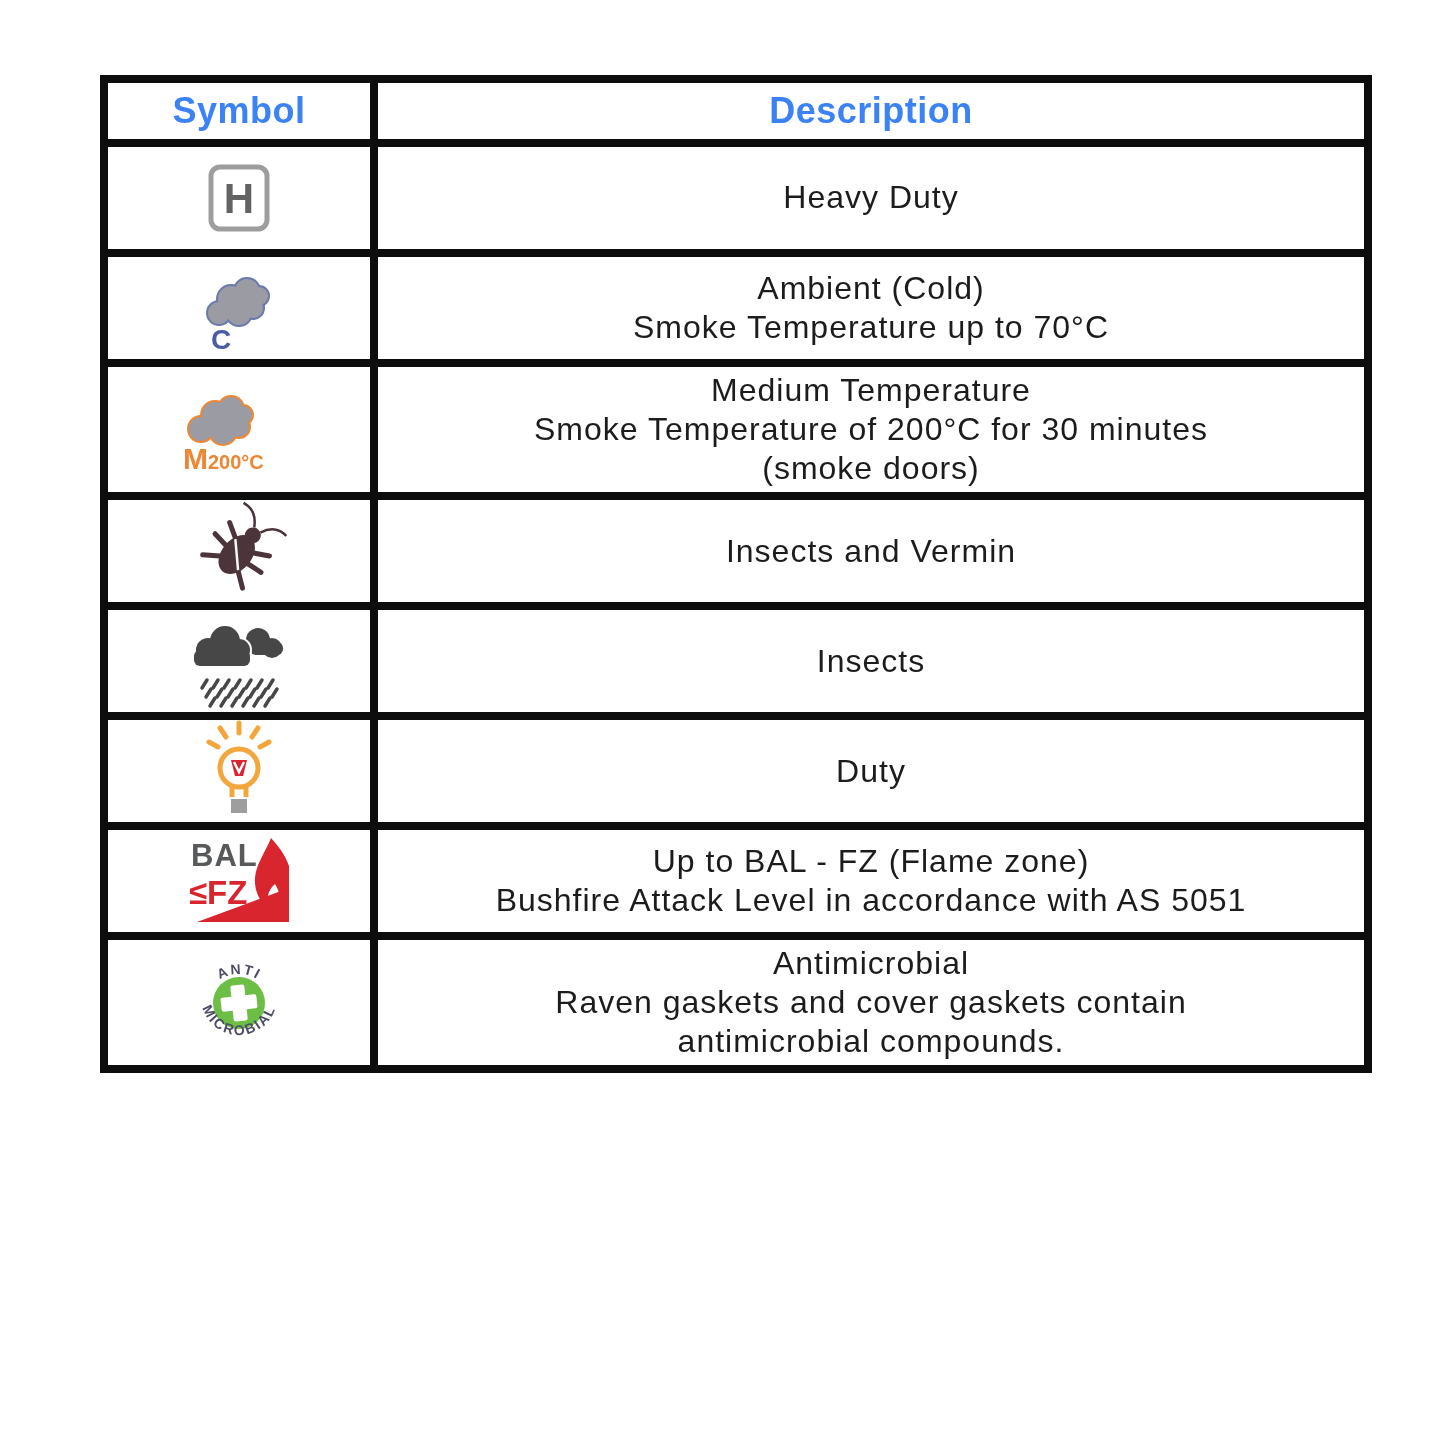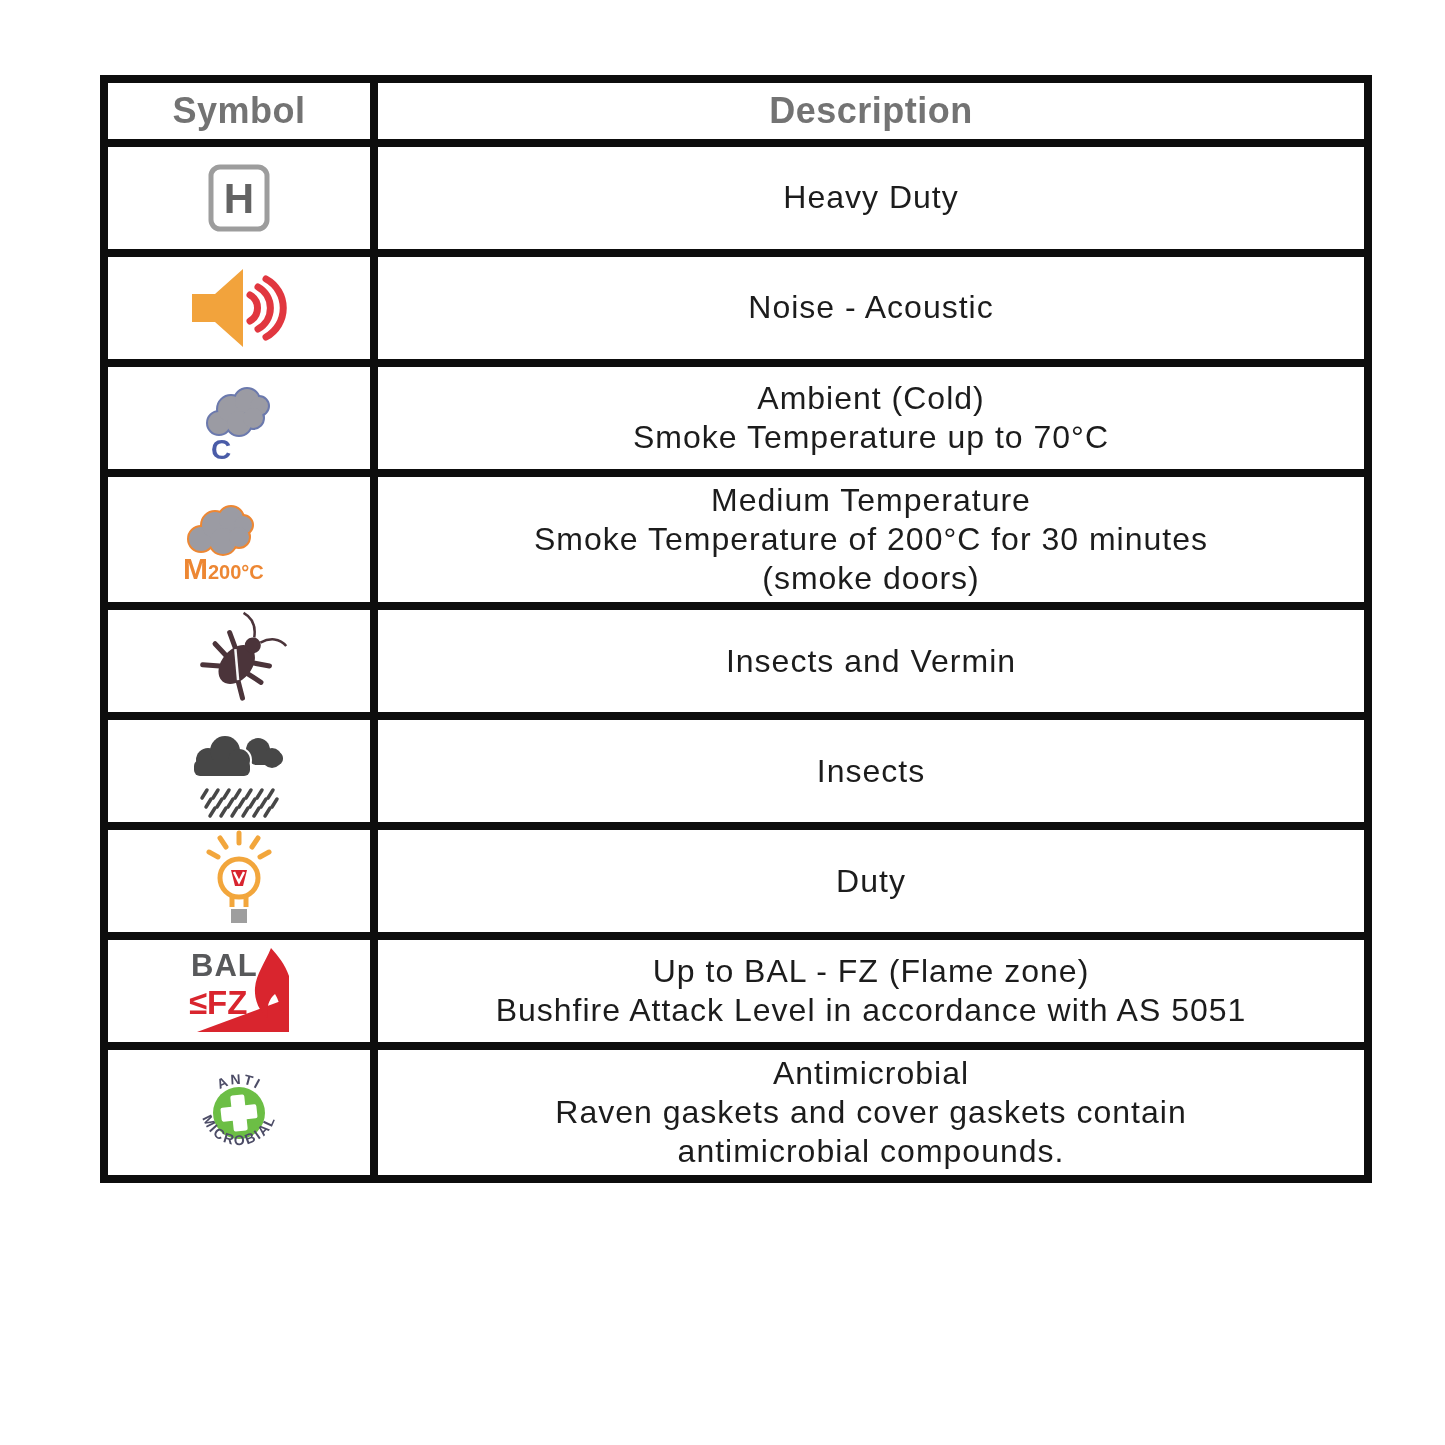--- a/index.html
+++ b/index.html
@@ -9,21 +9,21 @@
   }
   table.legend{
     position:absolute;left:100px;top:75px;
     border-collapse:collapse;table-layout:fixed;background:#fff;
   }
   .legend th,.legend td{
     border:8px solid #0d0d0d;background:#ffffff;
     text-align:center;vertical-align:middle;padding:0;
   }
   .legend th{
-    height:56px;font-size:36px;font-weight:bold;color:#737373;letter-spacing:0.5px;
+    height:56px;font-size:36px;font-weight:bold;color:#3b82f6;letter-spacing:0.5px;
   }
   td.sym{width:262px;height:102px;}
   td.desc{
     width:962px;font-size:32px;line-height:1.22;color:#1c1c1c;
     white-space:pre-line;letter-spacing:1px;padding:4px 12px;
   }
   svg{display:block;margin:0 auto;overflow:visible;}
   svg text{font-family:"Liberation Sans", sans-serif;}
 </style>
 </head>
@@ -39,34 +39,20 @@
   <tr>
     <td class="sym">
       <svg width="64" height="68" viewBox="0 0 64 68">
         <rect x="4" y="3" width="56" height="62" rx="9" fill="#ffffff" stroke="#9d9d9d" stroke-width="5"></rect>
         <text x="32" y="49" text-anchor="middle" font-size="42" font-weight="bold" fill="#636363">H</text>
       </svg>
     </td>
     <td class="desc">Heavy Duty</td>
   </tr>
 
-  <tr>
-    <td class="sym">
-      <svg width="104" height="92" viewBox="0 0 104 92">
-        <polygon points="5,32 28,32 56,7 56,85 28,60 5,60" fill="#F2A33C"></polygon>
-        <g stroke="#E1373F" stroke-width="7" fill="none" stroke-linecap="round">
-          <path d="M63 33 A 15 15 0 0 1 63 59"></path>
-          <path d="M71 25 A 24 24 0 0 1 71 67"></path>
-          <path d="M79 17 A 33 33 0 0 1 79 75"></path>
-        </g>
-      </svg>
-    </td>
-
-    <td class="desc">Noise - Acoustic</td>
-  </tr>
 
   <tr>
     <td class="sym">
       <svg width="78" height="94" viewBox="0 0 78 94">
         <g stroke="#6b79ad" stroke-width="4" fill="#9b9ba3">
           <circle cx="19" cy="52" r="11"></circle>
               <circle cx="31" cy="38" r="13"></circle>
           <circle cx="47" cy="30" r="12"></circle>
               <circle cx="59" cy="35" r="9"></circle>
           <circle cx="39" cy="52" r="12"></circle>

